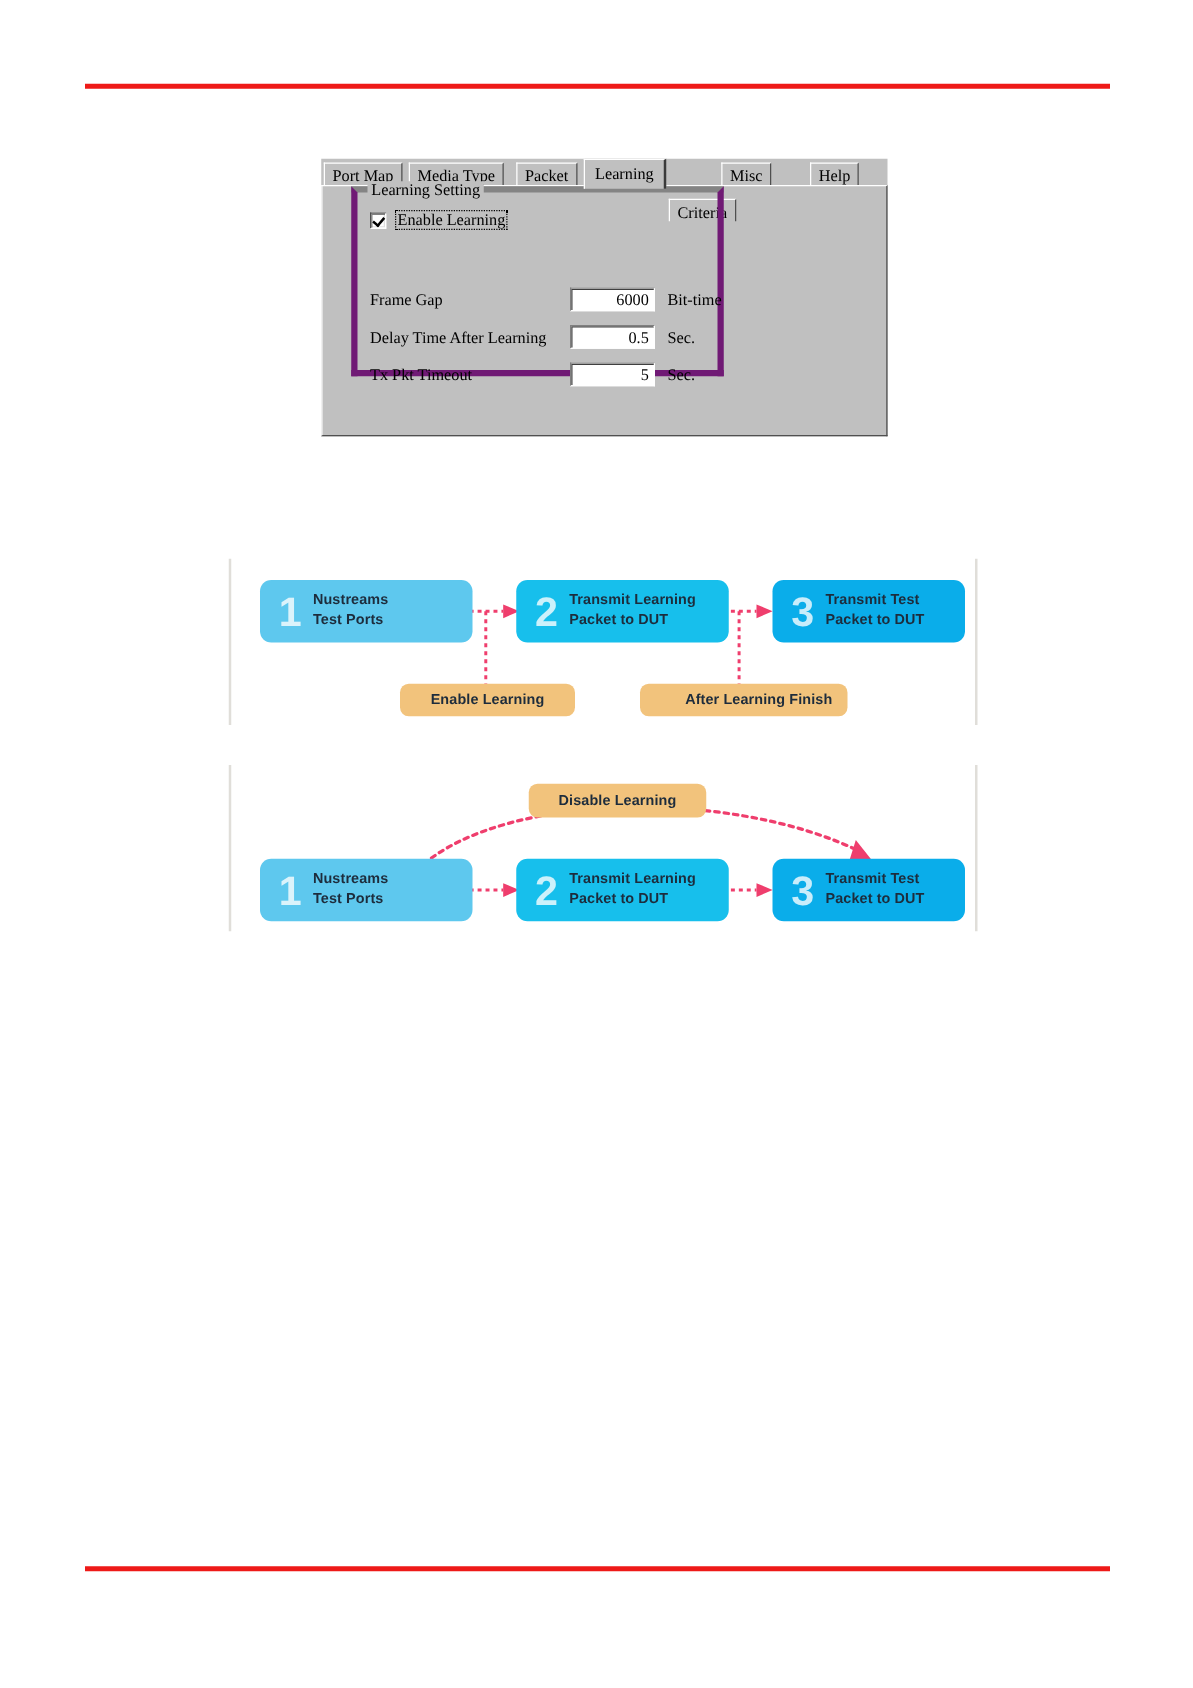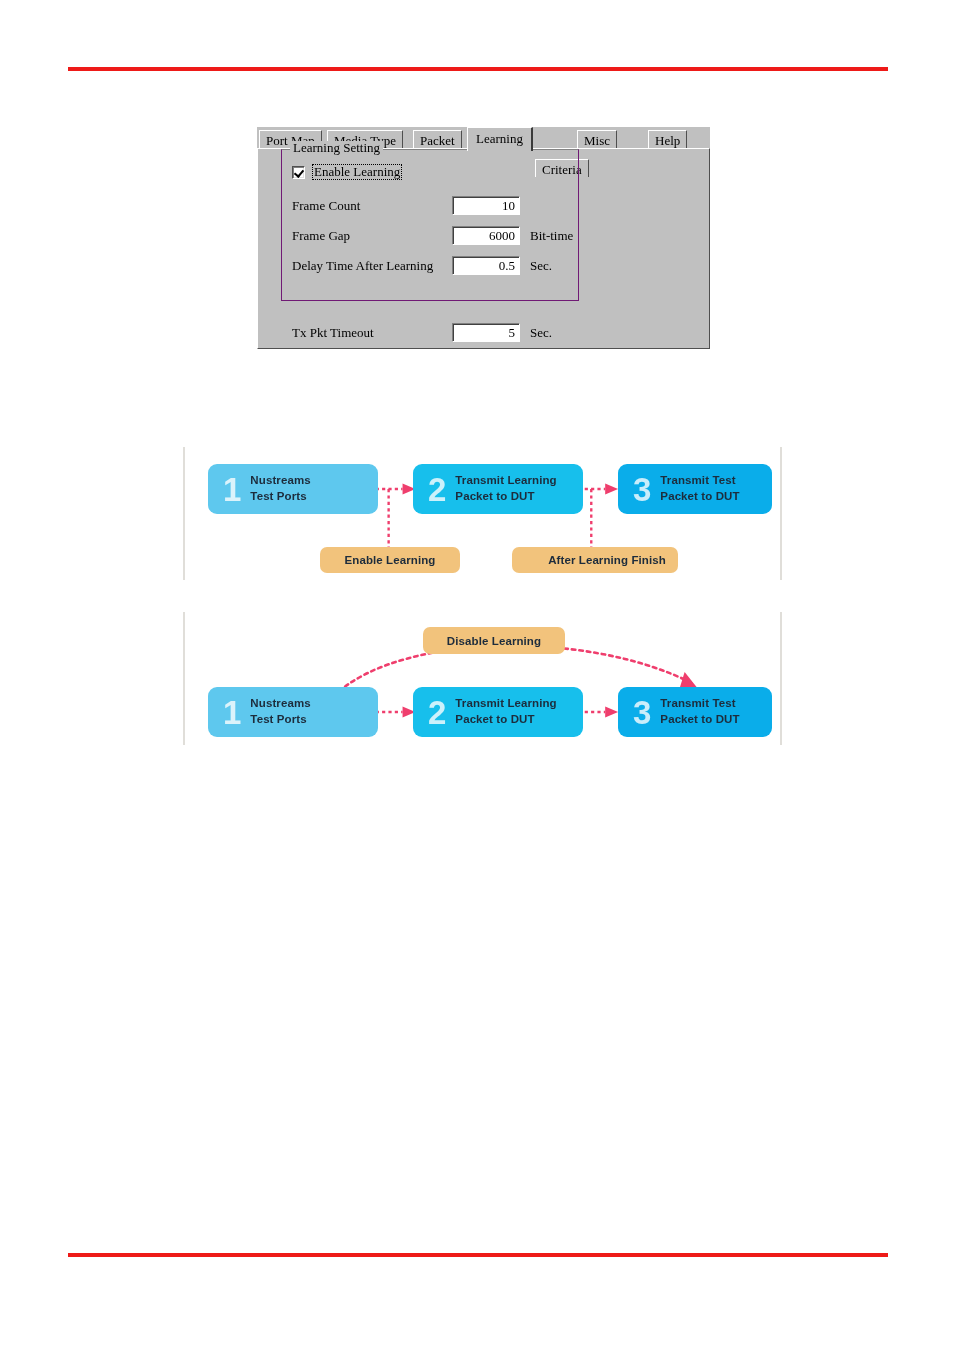--- a/index.html
+++ b/index.html
@@ -98,21 +98,21 @@
     border-top: 1px solid #ffffff;
     border-left: 1px solid #ffffff;
     border-right: 1px solid #4f4f4f;
     border-bottom: 1px solid #4f4f4f;
     box-sizing: border-box;
   }
   #groupbox-learning-setting {
     position: absolute;
     left: 24px; top: 22px;
     width: 298px; height: 152px;
-    border: 1px solid #701a75;
+    border: 5px solid #701a75;
     border-top-color: #848484;
     box-sizing: border-box;
   }
   #groupbox-title {
     position: absolute;
     left: 8px; top: -9px;
     background: #c0c0c0;
     padding: 0 3px;
     font-size: 13px;
     line-height: 14px;
@@ -271,38 +271,34 @@
   </div>
 
   <div id="groupbox-learning-setting">
     <div id="groupbox-title">Learning Setting</div>
 
     <div id="enable-learning-row">
       <span class="win-checkbox"></span>
       <span id="enable-learning-label">Enable Learning</span>
     </div>
 
-    <div class="field-row" style="top:46px;">
-      <span class="field-label">Frame Count</span>
-      <input class="win-input" readonly="" value="10" style="">
-    </div>
 
     <div class="field-row" style="top:76px;">
       <span class="field-label">Frame Gap</span>
       <input class="win-input" readonly="" value="6000" style="">
       <span class="field-unit">Bit-time</span>
     </div>
 
     <div class="field-row" style="top:106px;">
       <span class="field-label">Delay Time After Learning</span>
       <input class="win-input" readonly="" value="0.5" style="">
       <span class="field-unit">Sec.</span>
     </div>
 
-    <div class="field-row" style="top:136px;margin-top:37px;">
+    <div class="field-row" style="top:136px;">
       <span class="field-label">Tx Pkt Timeout</span>
       <input class="win-input" readonly="" value="5" style="">
       <span class="field-unit">Sec.</span>
     </div>
   </div>
 </div>
 
 <div class="flow-figure" id="flow-figure-1">
   <svg class="flow-svg" viewBox="0 0 599 133" preserveAspectRatio="none">
 

